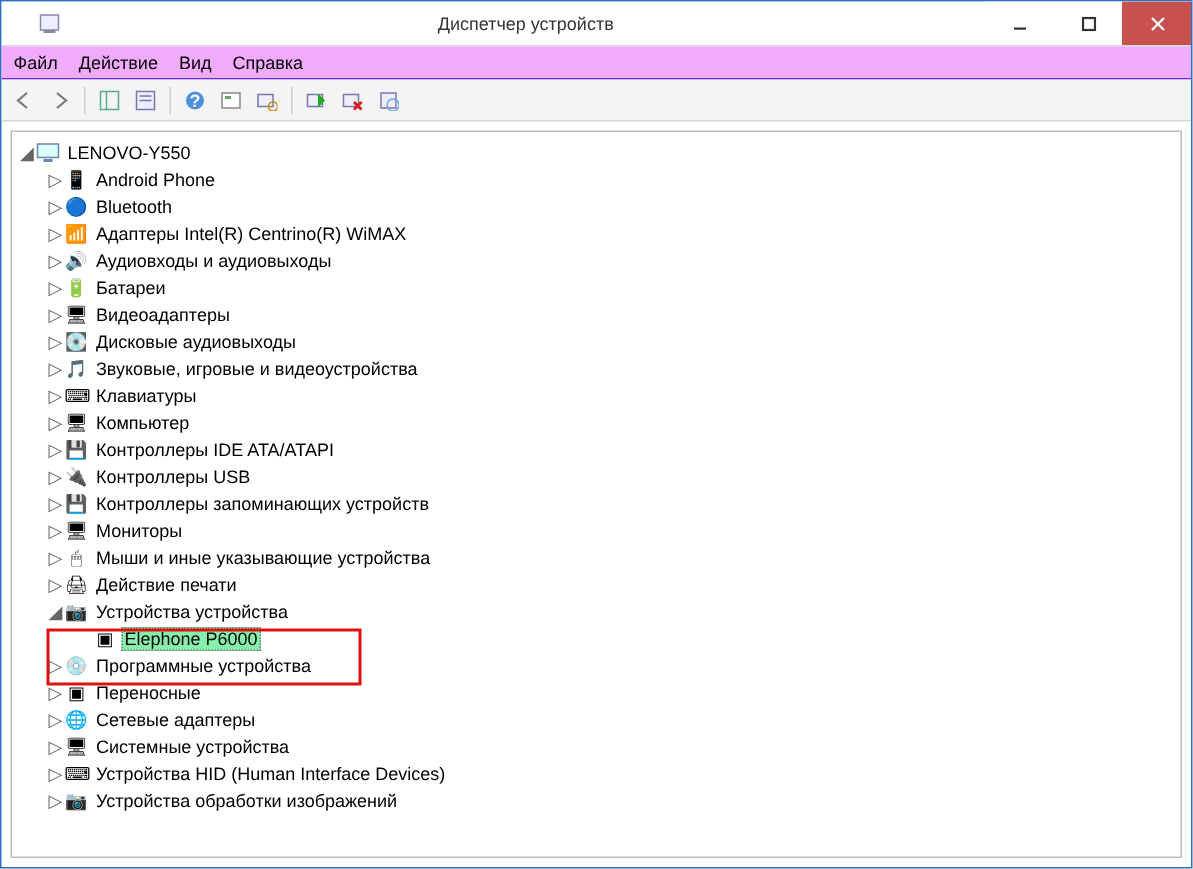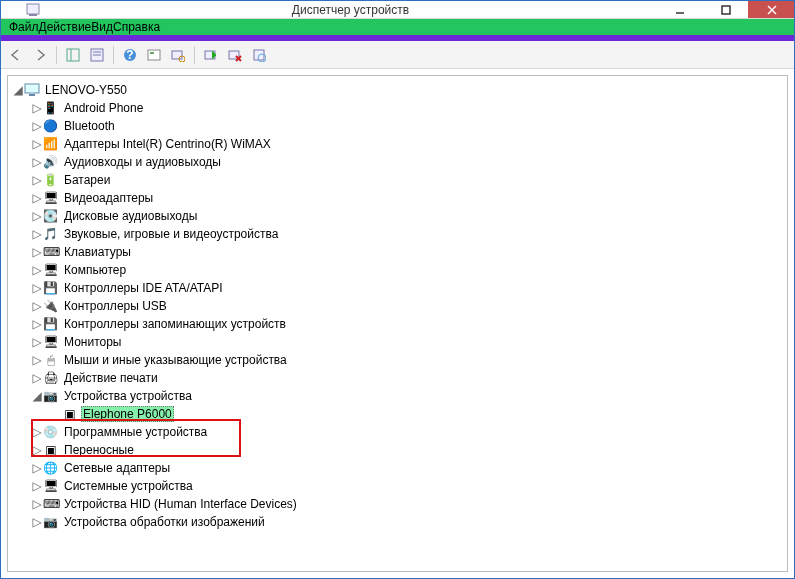--- a/index.html
+++ b/index.html
@@ -1,25 +1,25 @@
 <!DOCTYPE html>
 <html><head>
   <meta charset="utf-8">
   <style>
     * { margin: 0; padding: 0; box-sizing: border-box; font-family: 'Segoe UI', Tahoma, sans-serif; font-size: 12px; }
     body { background: #fff; width: 795px; height: 579px; display: flex; flex-direction: column; border: 1px solid #2e6fbf; }
     
-    .titlebar { background: #fff; height: 18px; display: flex; align-items: center; padding-left: 24px; border-bottom: 1px solid #d8d8d8; }
+    .titlebar { background: #fff; height: 30px; display: flex; align-items: center; padding-left: 24px; border-bottom: 1px solid #d8d8d8; }
     .title-icon { width: 16px; height: 16px; margin-right: 4px; display:inline-block; }
     .title-text { flex: 1; text-align: center; color: #333; }
     .wbuttons { display: flex; height: 100%; }
     .wbtn { width: 46px; display: flex; align-items: center; justify-content: center; color: #333; background: #fff; border-left: 1px solid transparent; }
     .wbtn.close { background: #c8504f; color: #fff; }
 
-    .menubar { height: 22px; display: flex; align-items: center; padding-left: 8px; border-bottom: 6px solid #6d28d9; background: #22c55e; }
+    .menubar { height: 22px; display: flex; align-items: center; padding-left: 8px; gap: 14px; border-bottom: 1px solid #6d28d9; background: #f0abfc; }
     .menuitem { color: #000; cursor: default; }
 
     .toolbar { height: 28px; display: flex; align-items: center; padding-left: 4px; gap: 2px; border-bottom: 1px solid #d8d8d8; background: #f4f4f4; }
     .tb { width: 22px; height: 22px; display:flex; align-items:center; justify-content:center; border: 1px solid transparent; }
     .sep { width: 1px; height: 18px; background: #ccc; margin: 0 3px; }
 
     .tree-wrap { flex: 1; padding: 6px; overflow: hidden; }
     .tree { border: 1px solid #bdbdbd; height: 100%; overflow-y: auto; padding: 4px 0 4px 4px; }
     .node { white-space: nowrap; }
     .row { display: flex; align-items: center; height: 17px; margin: 1px 0; }

